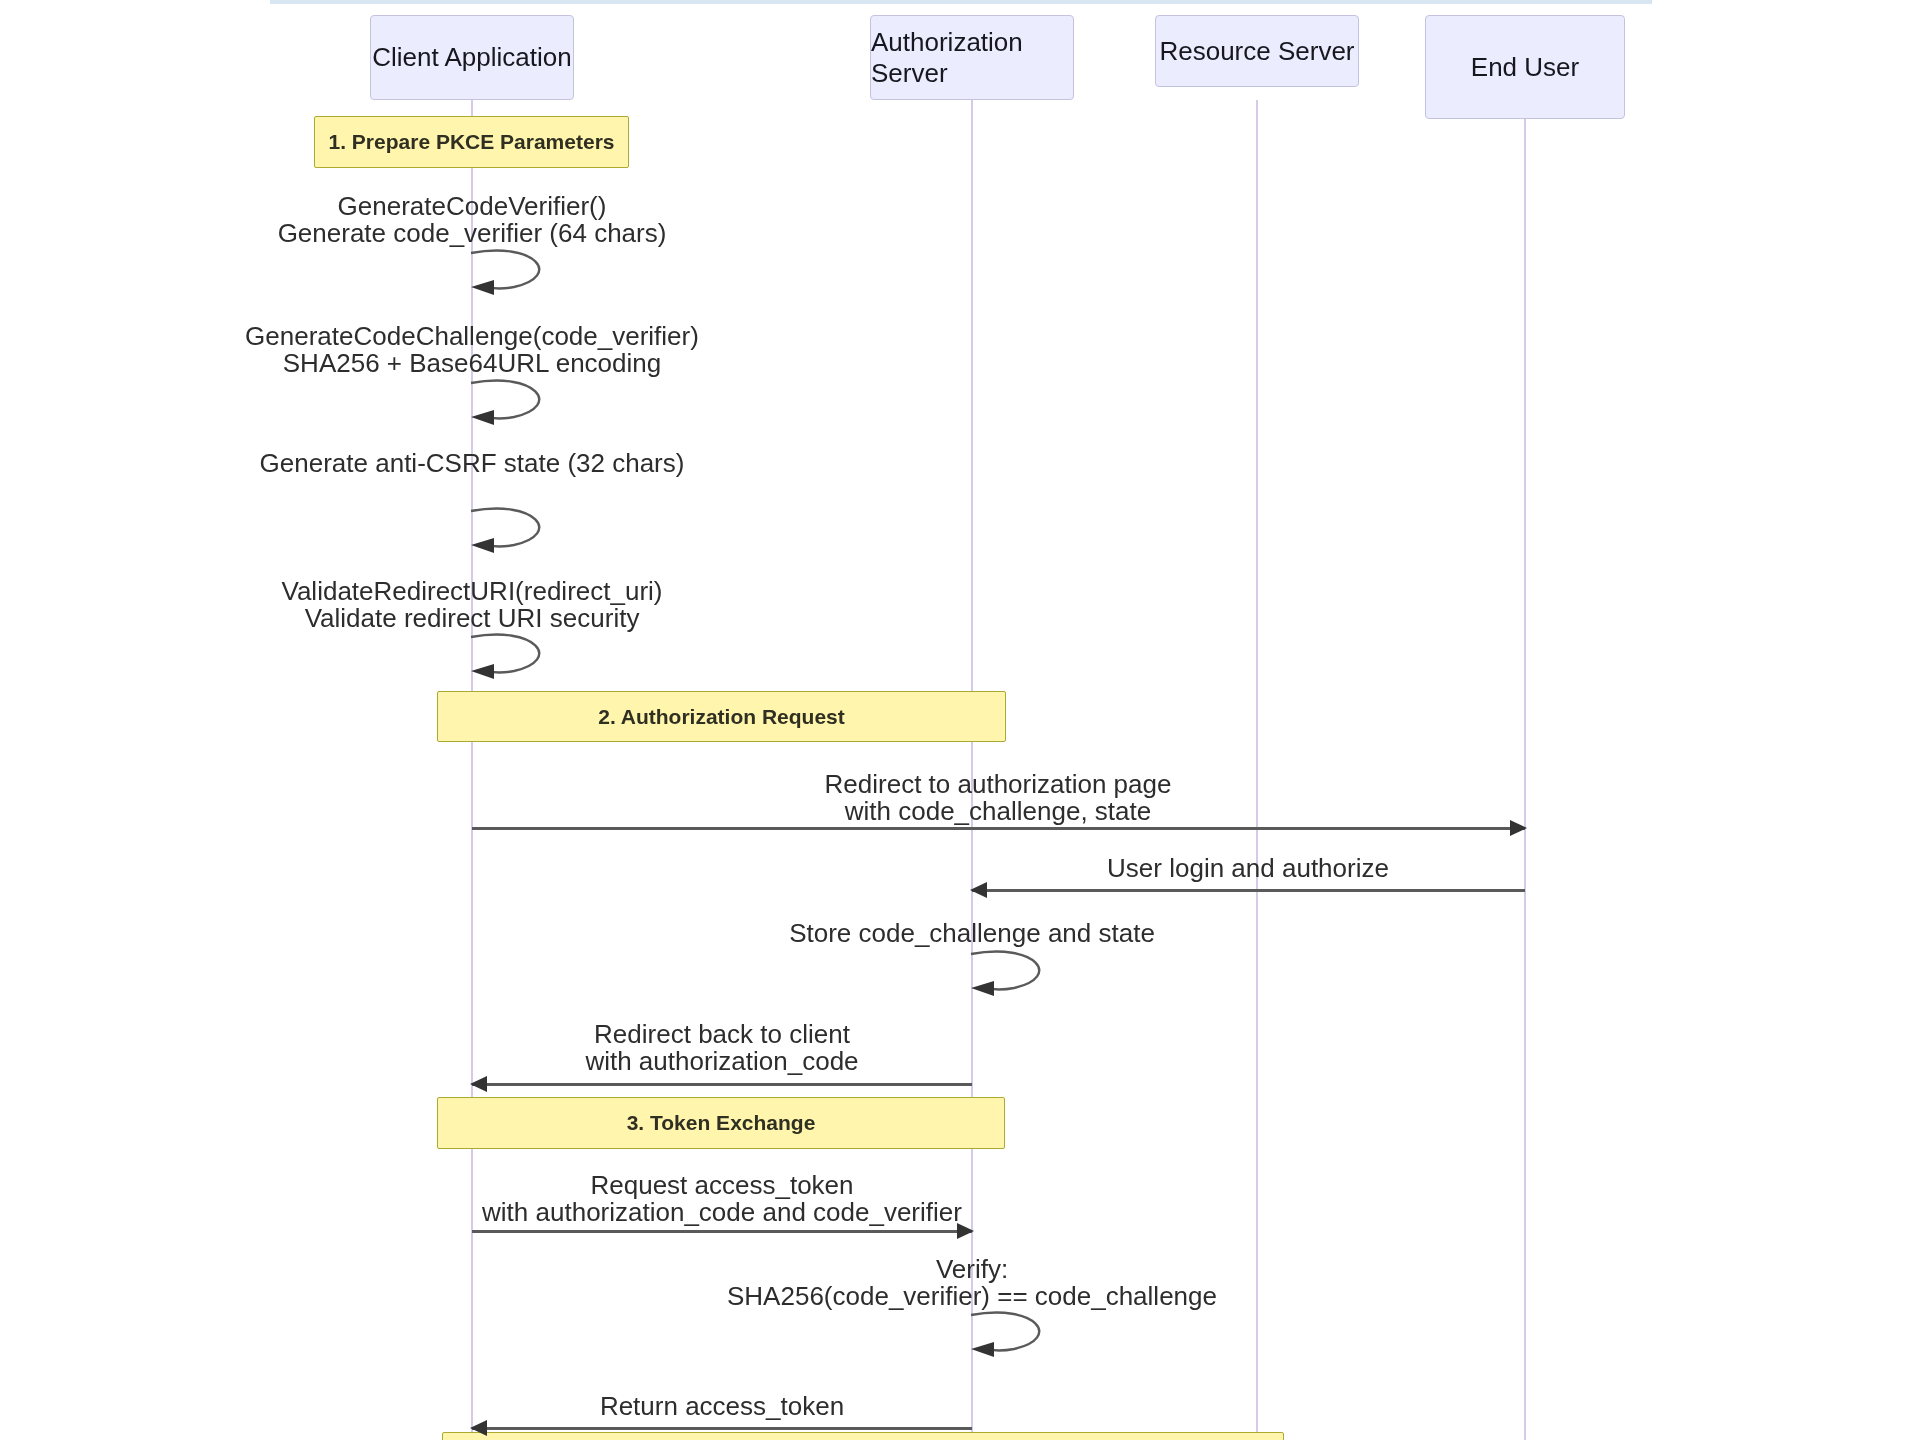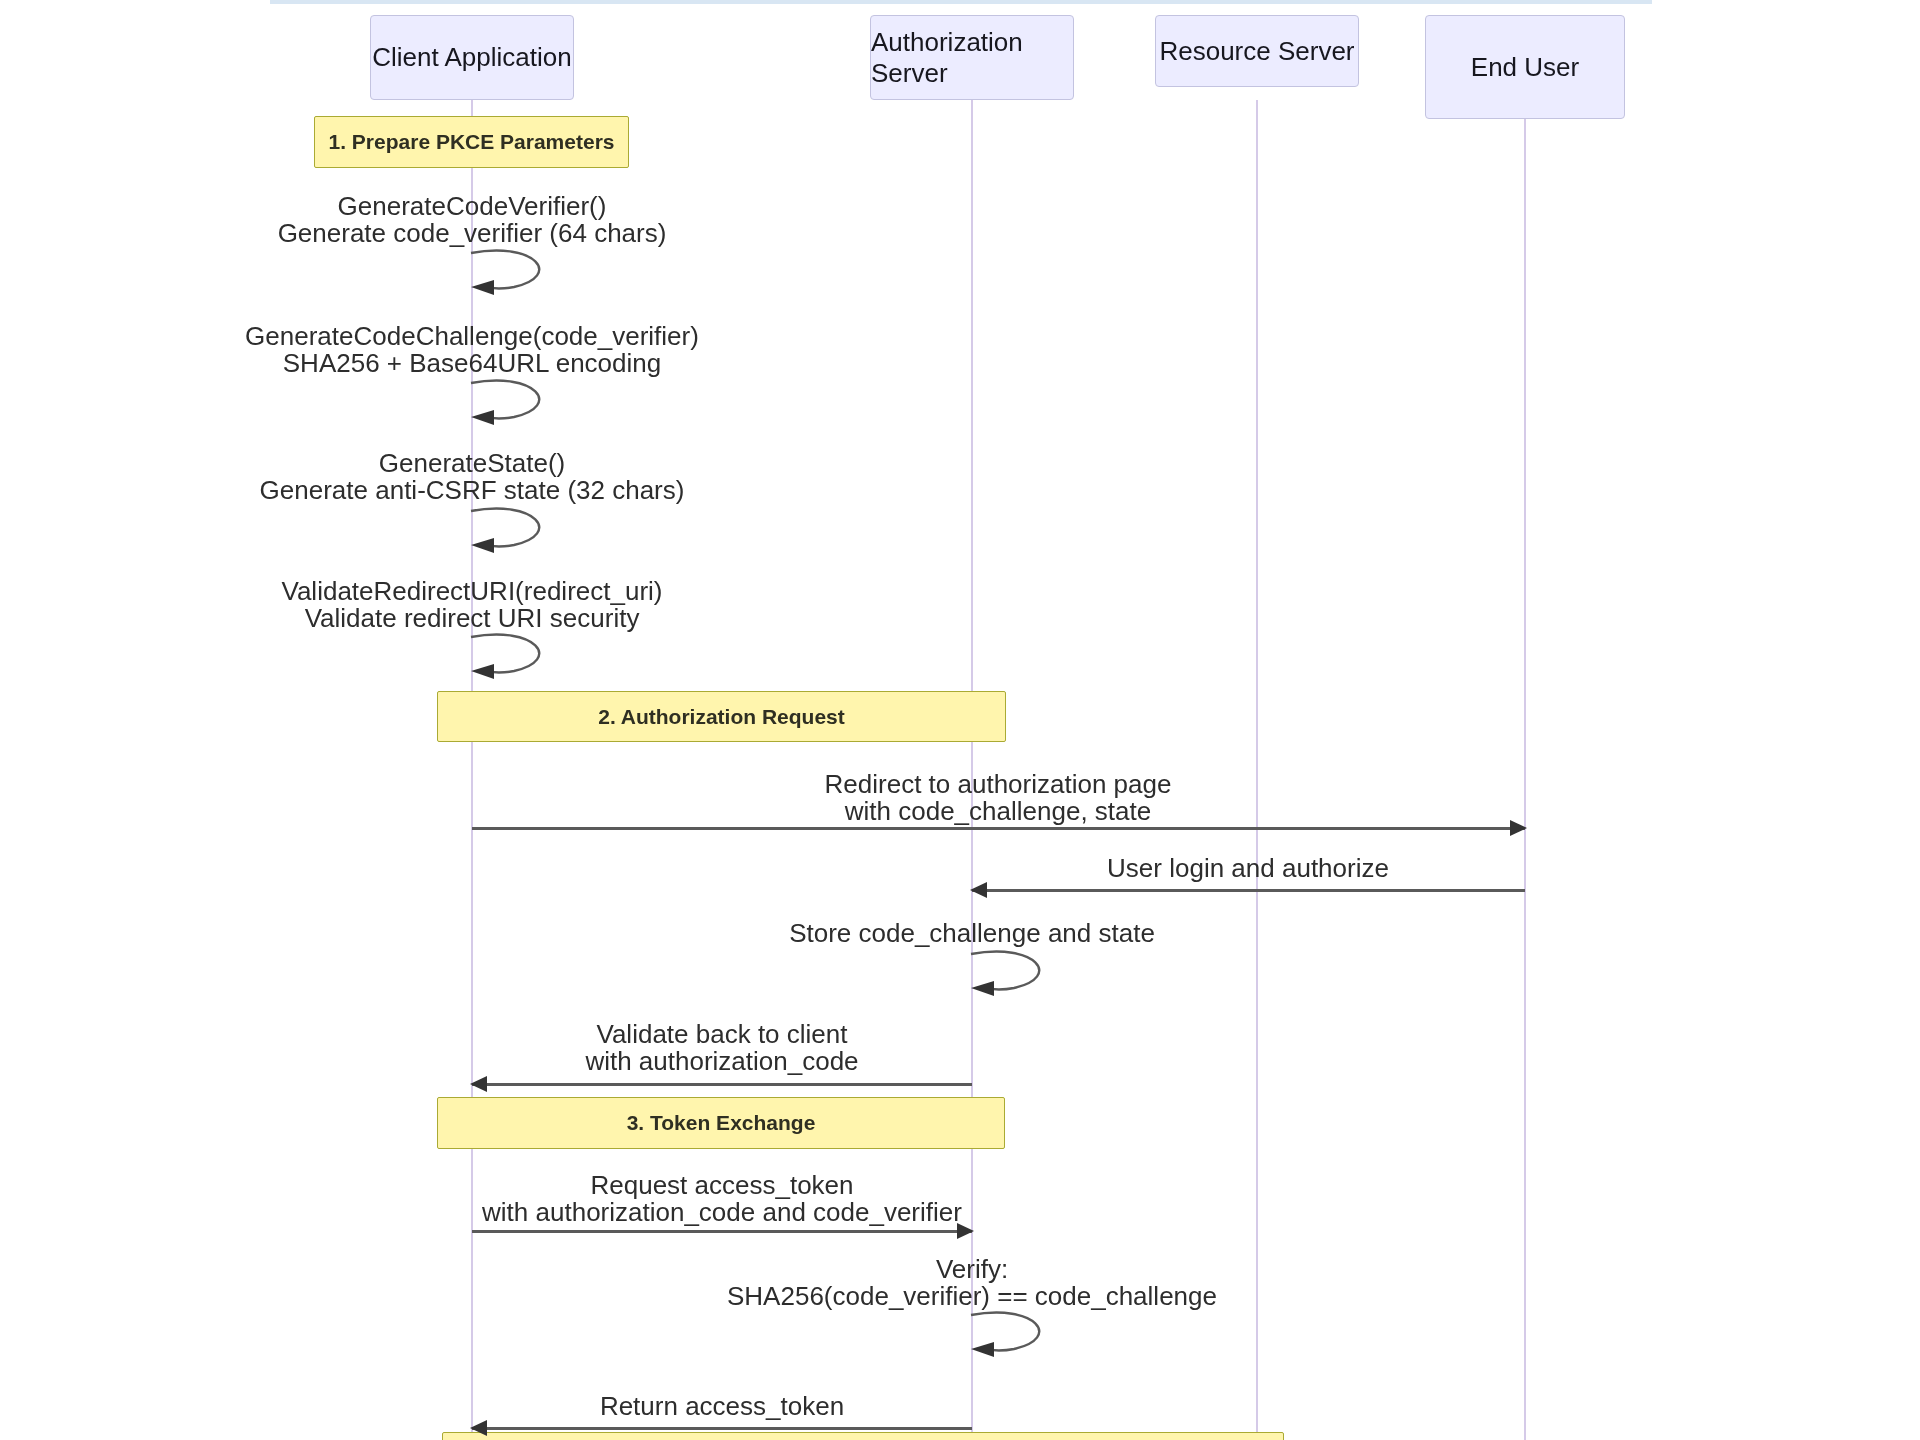--- a/index.html
+++ b/index.html
@@ -93,21 +93,20 @@
   <div class="msg-text" style="left: 192px; top: 323px; width: 560px;">
     <div>GenerateCodeChallenge(code_verifier)</div>
     <div>SHA256 + Base64URL encoding</div>
   </div>
   <svg class="loop" viewBox="0 0 100 48" style="left: 466px; top: 378px;">
     <path d="M5,5 C70,-7 97,28 48,39 C38,41 27,41 16,38.7"></path>
       <polygon points="28,32 5,39 28,47"></polygon>
   </svg>
 
   <div class="msg-text" style="left: 192px; top: 450px; width: 560px;">
-    <div>GenerateState()</div>
     <div>Generate anti-CSRF state (32 chars)</div>
   </div>
   <svg class="loop" viewBox="0 0 100 48" style="left: 466px; top: 506px;">
     <path d="M5,5 C70,-7 97,28 48,39 C38,41 27,41 16,38.7"></path>
       <polygon points="28,32 5,39 28,47"></polygon>
   </svg>
 
   <div class="msg-text" style="left: 192px; top: 578px; width: 560px;">
     <div>ValidateRedirectURI(redirect_uri)</div>
     <div>Validate redirect URI security</div>
@@ -145,21 +144,21 @@
 
   <div class="msg-text" style="left: 998px; top: 855px; width: 500px;">
     <div>User login and authorize</div>
     <div></div>
   </div>
   <div class="msg-line left" style="left: 972px; top: 889px; width: 553px;">
     <i class="head"></i>
   </div>
 
   <div class="msg-text" style="left: 472px; top: 1021px; width: 500px;">
-    <div>Validate back to client</div>
+    <div>Redirect back to client</div>
     <div>with authorization_code</div>
   </div>
   <div class="msg-line left" style="left: 472px; top: 1083px; width: 500px;">
     <i class="head"></i>
   </div>
 
   <div class="msg-text" style="left: 472px; top: 1172px; width: 500px;">
     <div>Request access_token</div>
     <div>with authorization_code and code_verifier</div>
   </div>

